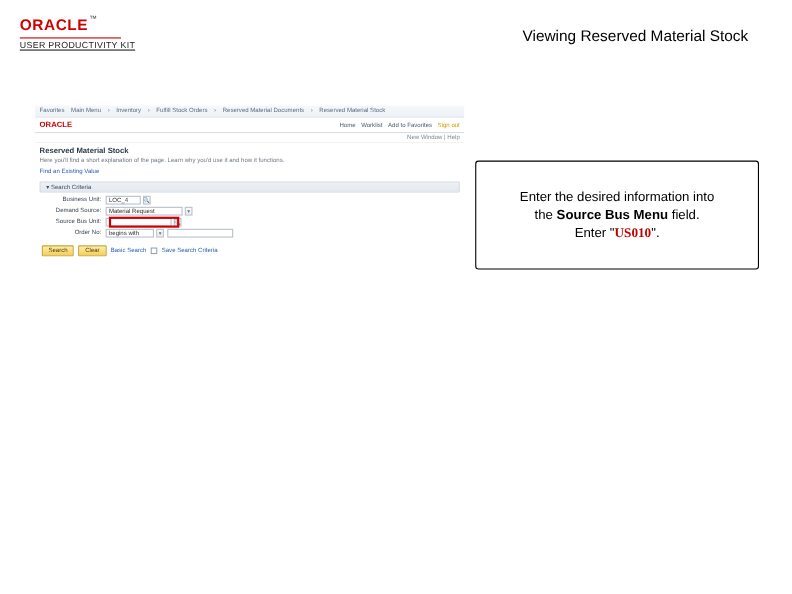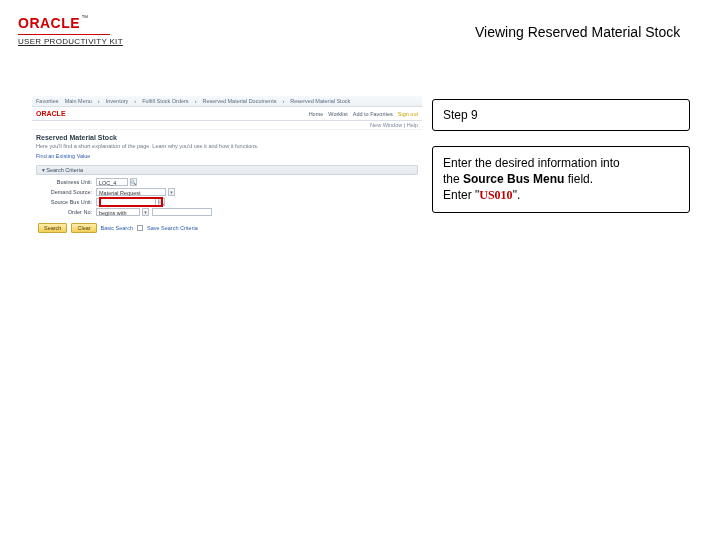--- a/index.html
+++ b/index.html
@@ -85,21 +85,21 @@
 
   
   .step-box {
     position:absolute; left:432px; top:99px;
     width:258px; border:1px solid #000; border-radius:3px;
     background:#fff; padding:8px 10px; font:12px Arial;
   }
   .instr-box {
     position:absolute; left:432px; top:146px;
     width:258px; border:1px solid #000; border-radius:3px;
-    background:#fff; padding:8px 10px; font:12px/1.35 Arial;
+    background:#fff; padding:24px 10px; font:12px/1.35 Arial;text-align:center;
   }
   .instr-box .bold { font-weight:bold; }
   .instr-box .val { font-weight:bold; color:#c00000;font-family:Liberation Serif, serif; }
 </style>
 </head>
 <body>
 <div class="page">
 
   <div class="logo-block">
     <span class="logo-oracle">ORACLE</span><span class="logo-tm">™</span>
@@ -163,23 +163,20 @@
 
     <div class="btnbar">
       <div class="btn">Search</div>
       <div class="btn">Clear</div>
       <div class="toggle">Basic Search</div>
       <span class="cb"></span>
       <div class="toggle">Save Search Criteria</div>
     </div>
   </div>
 
-  <div class="step-box">
-    <span>Step 9</span>
-  </div>
 
   <div class="instr-box">
     <span>Enter the desired information into</span><br>
     <span>the </span><span class="bold">Source Bus Menu</span><span> field.</span><br>
     <span>Enter "</span><span class="val">US010</span><span>".</span>
   </div>
 
 </div>
 
 </body></html>

